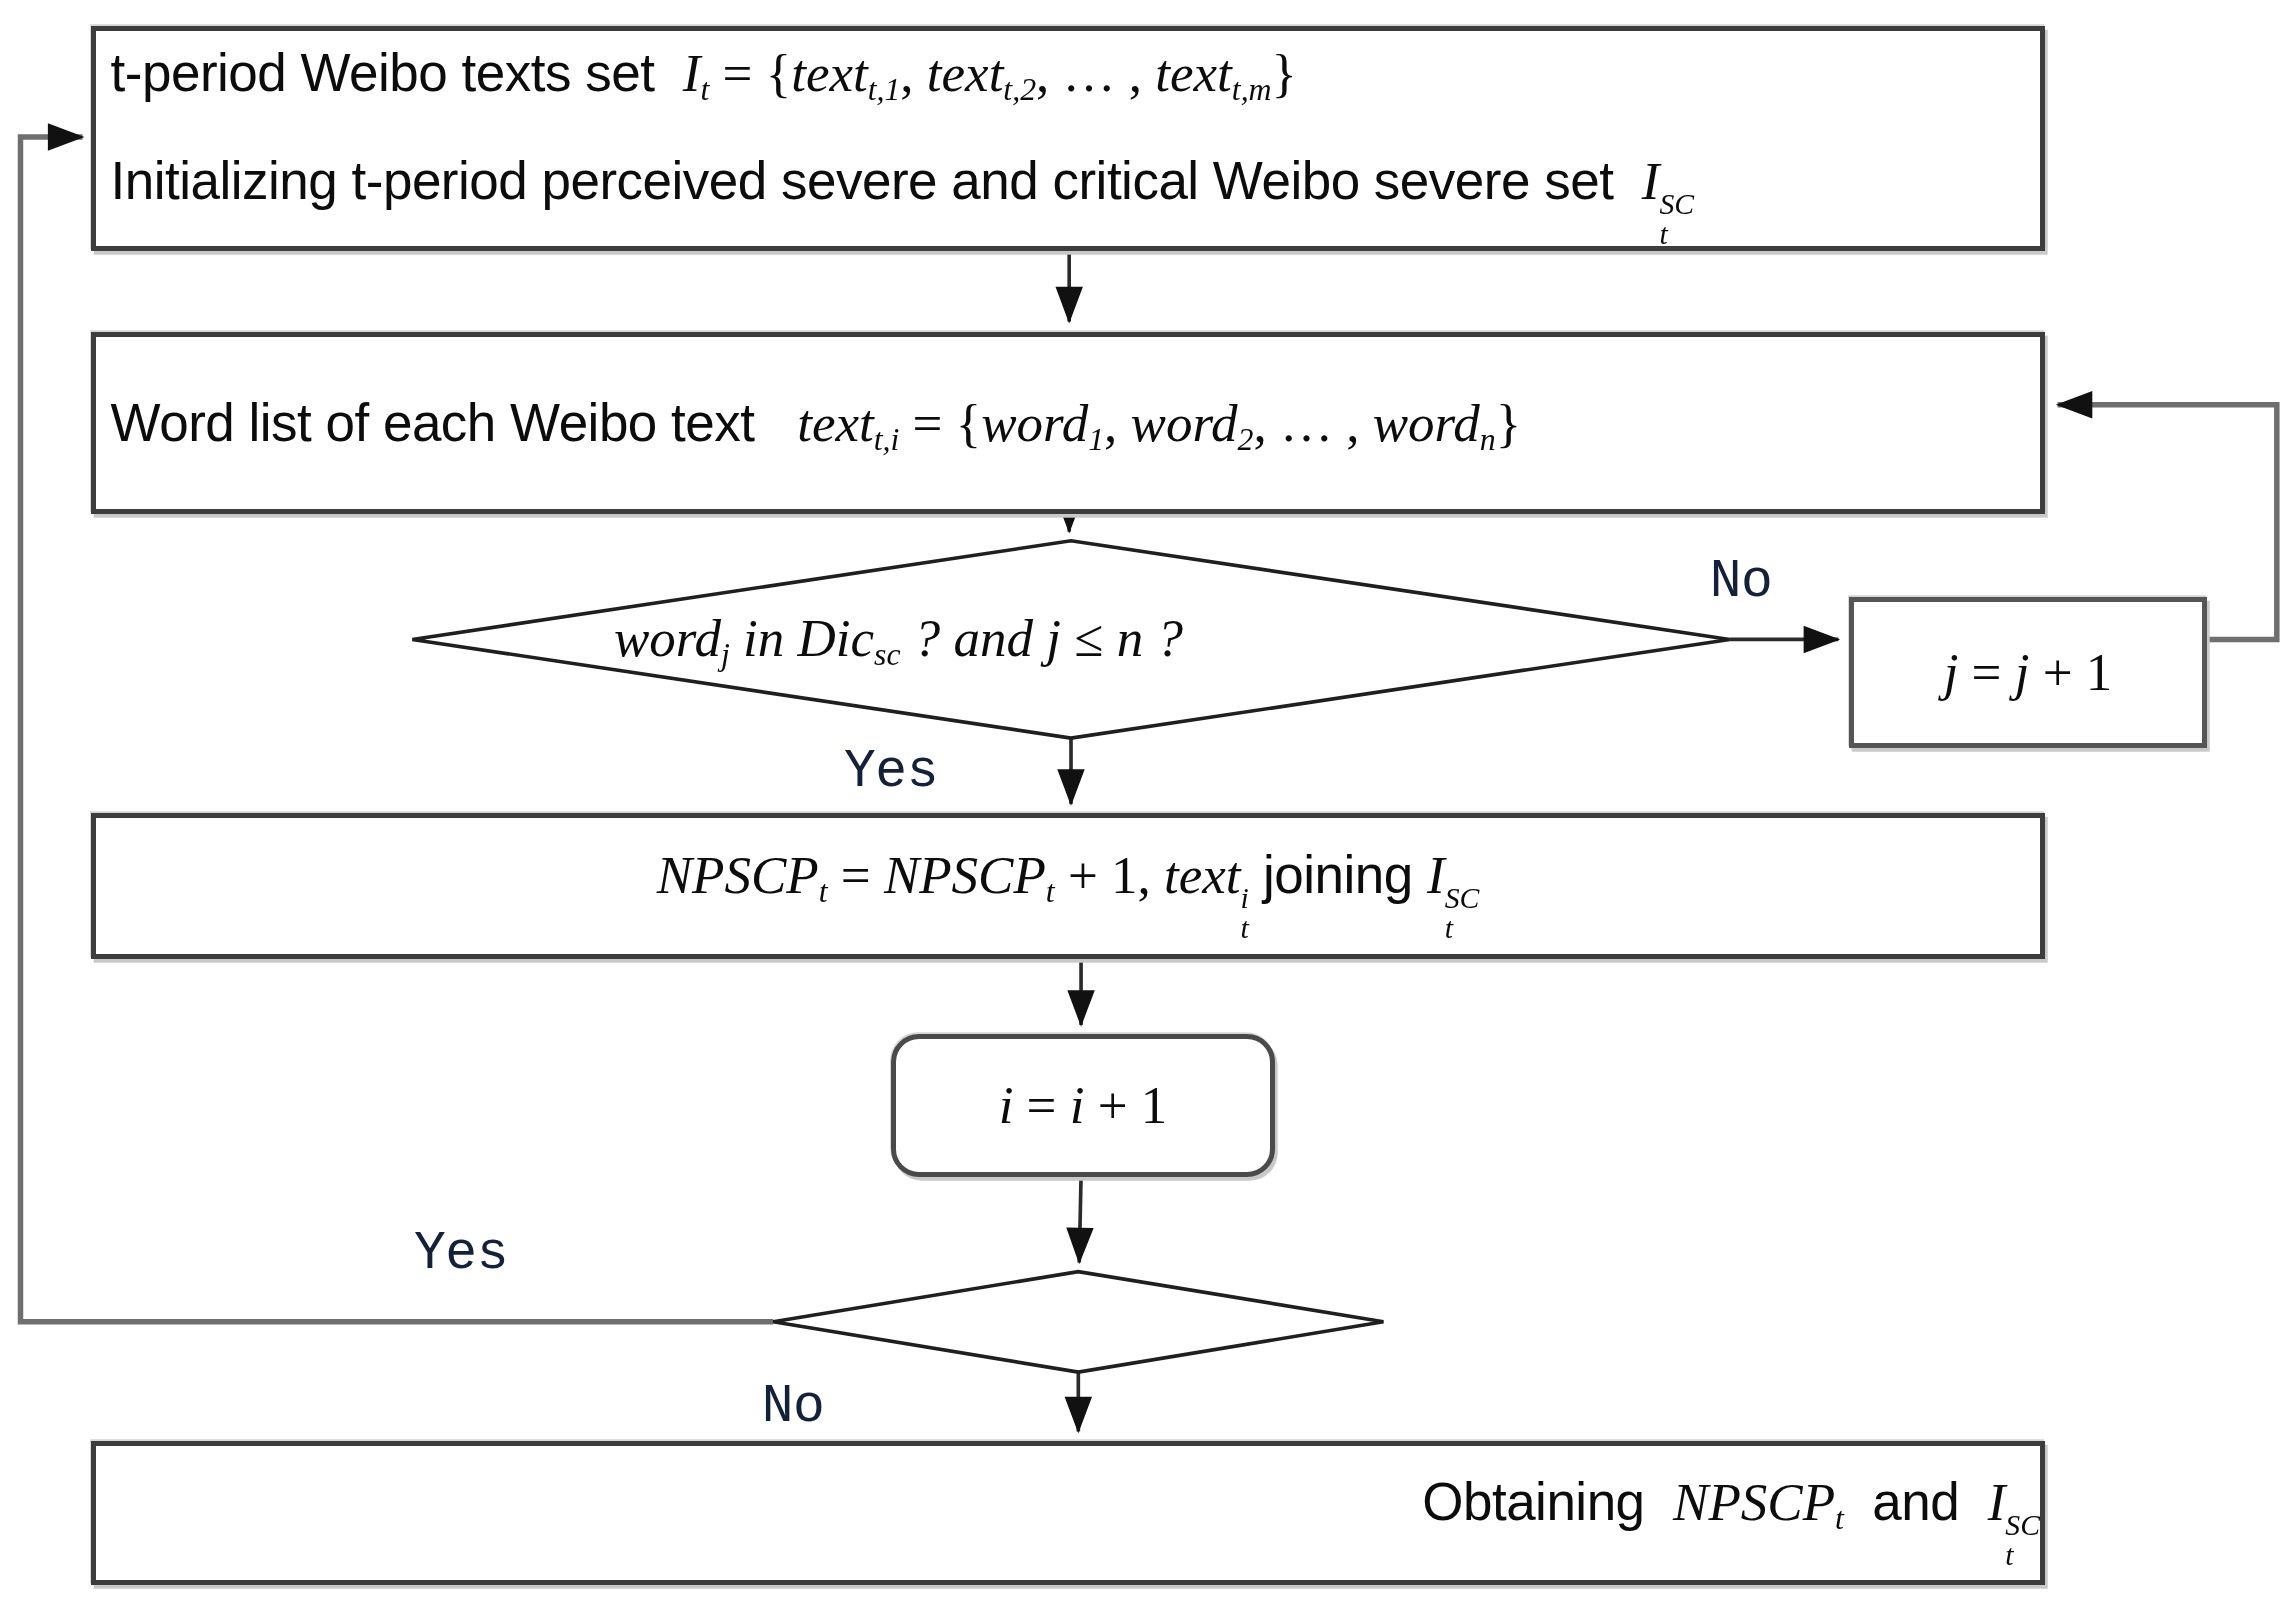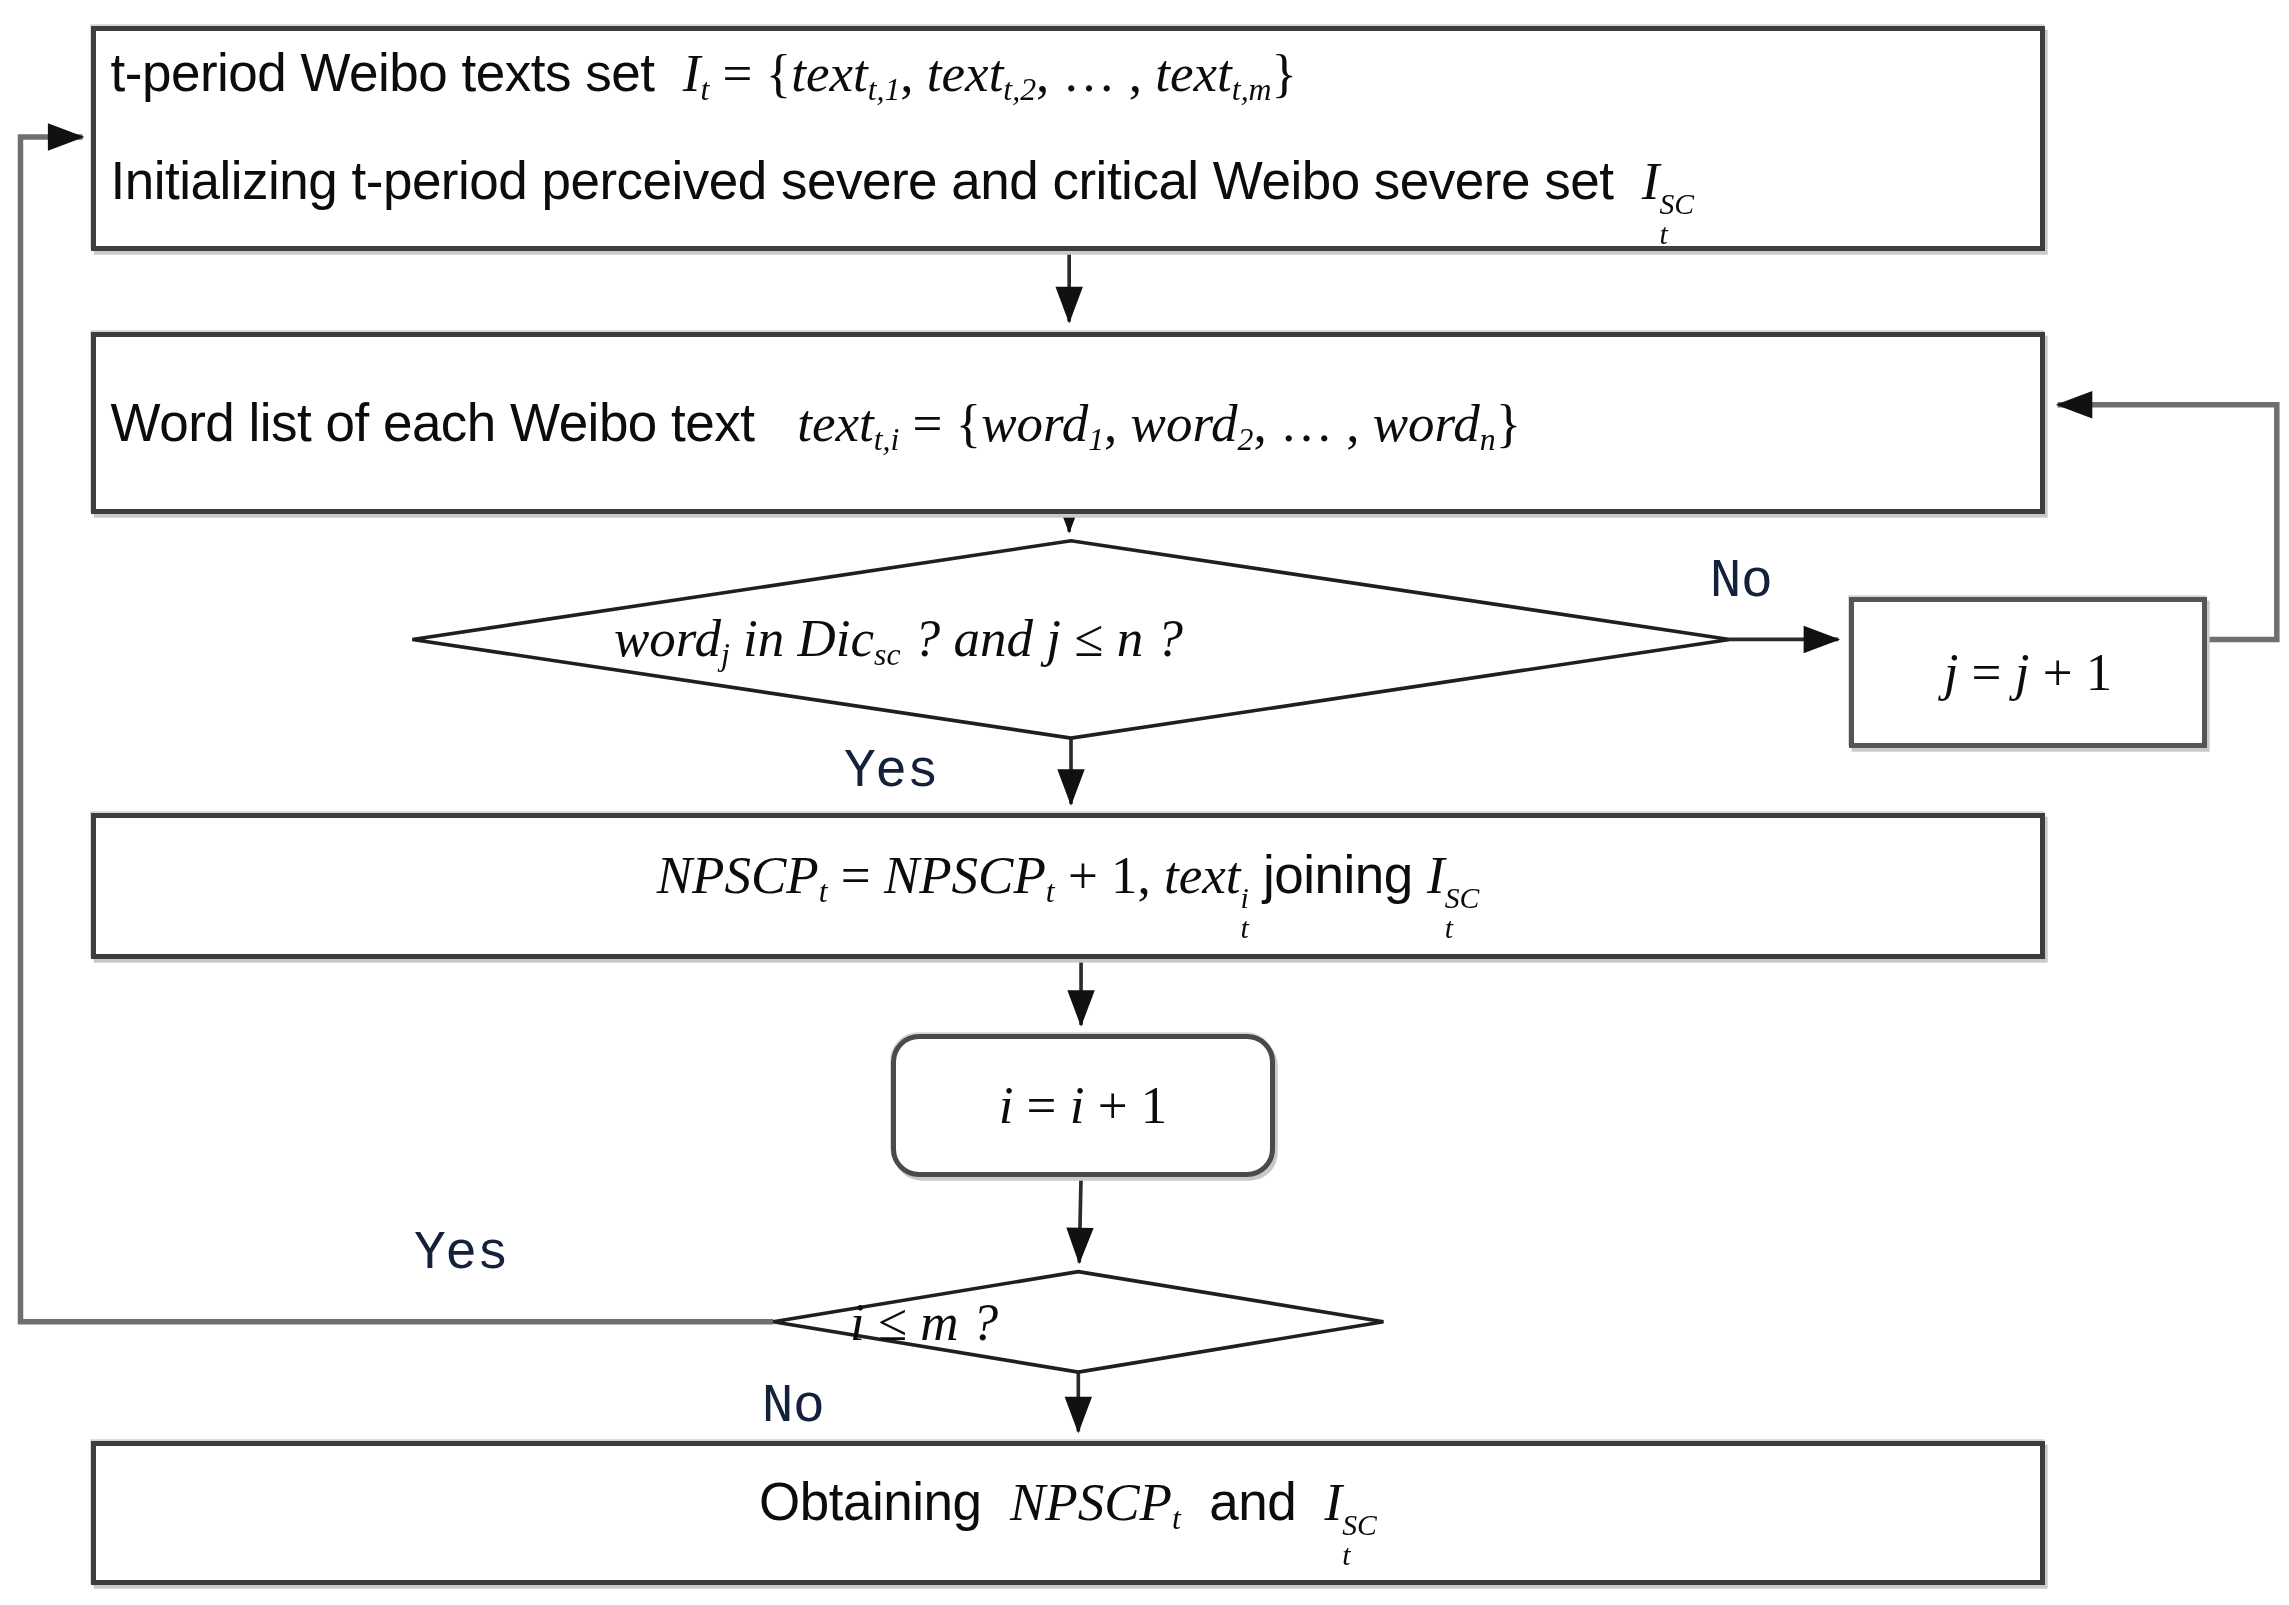--- a/index.html
+++ b/index.html
@@ -114,25 +114,22 @@
   </div>
 
   <div class="node center" style="left:91px;top:813px;width:1954px;height:146px;">
     <div class="ftext"><span class="tk-i">NPSCP</span><span class="tk-sub">t</span><span class="tk-m"> = </span><span class="tk-i">NPSCP</span><span class="tk-sub">t</span><span class="tk-m"> + 1, </span><span class="tk-i">text</span><span class="stk"><span>i</span><span>t</span></span><span class="tk-u"> joining </span><span class="tk-i">I</span><span class="stk"><span>SC</span><span>t</span></span></div>
   </div>
 
   <div class="node center" style="left:891px;top:1034px;width:384px;height:143px;border-color:#4a4a4a;border-radius:28px;">
     <div class="ftext"><span class="tk-i">i</span><span class="tk-m"> = </span><span class="tk-i">i</span><span class="tk-m"> + 1</span></div>
   </div>
 
-  <div class="diamond-label" style="left:850px;top:1272px;width:457px;height:101px;">
-    <div class="ftext"><span class="tk-i">i </span><span class="tk-m">≤</span><span class="tk-i"> m ?</span></div>
-  </div>
 
-  <div class="node center" style="left:91px;top:1441px;width:1954px;height:144px;">
+  <div class="node center" style="left:91px;top:1441px;width:1954px;height:144px;align-items:flex-end;">
     <div class="ftext"><span class="tk-u">Obtaining  </span><span class="tk-i">NPSCP</span><span class="tk-sub">t</span><span class="tk-u">  and  </span><span class="tk-i">I</span><span class="stk"><span>SC</span><span>t</span></span></div>
   </div>
 
   <div class="flow-label" style="left:1741px;top:582px;">No</div>
   <div class="flow-label" style="left:891px;top:772px;">Yes</div>
   <div class="flow-label" style="left:461px;top:1254px;">Yes</div>
   <div class="flow-label" style="left:793px;top:1407px;">No</div>
 
 </div>
 

